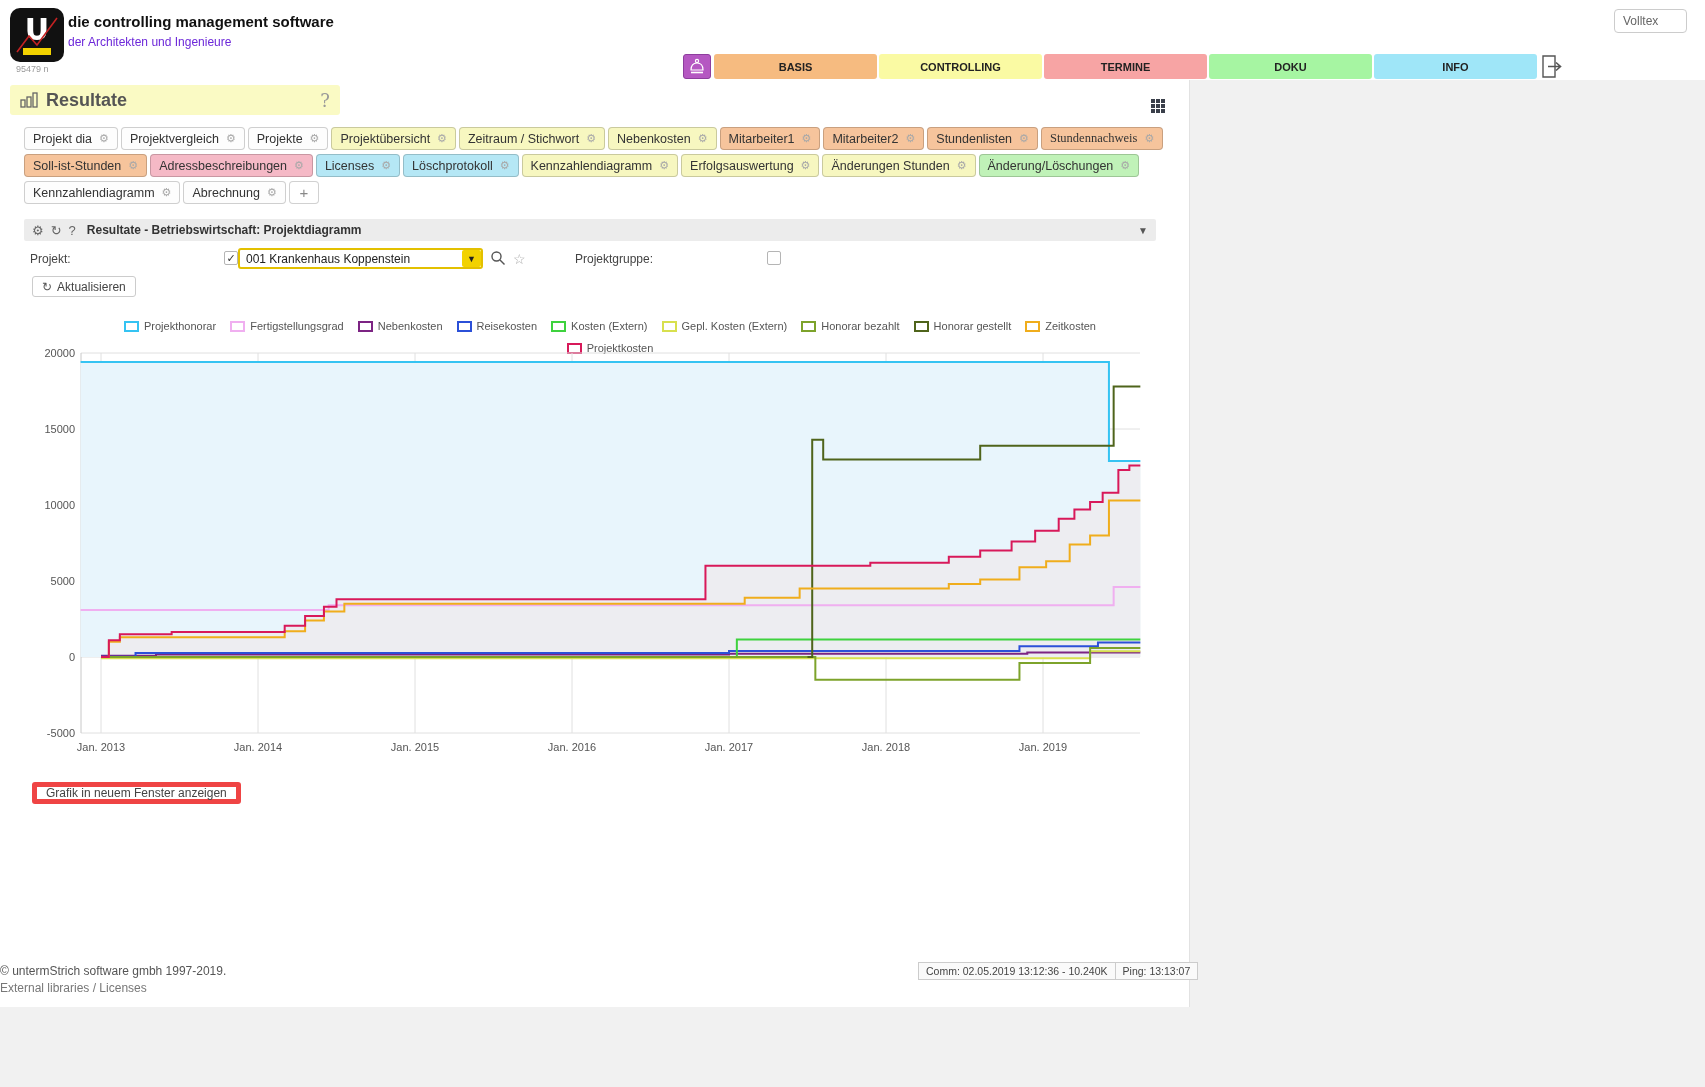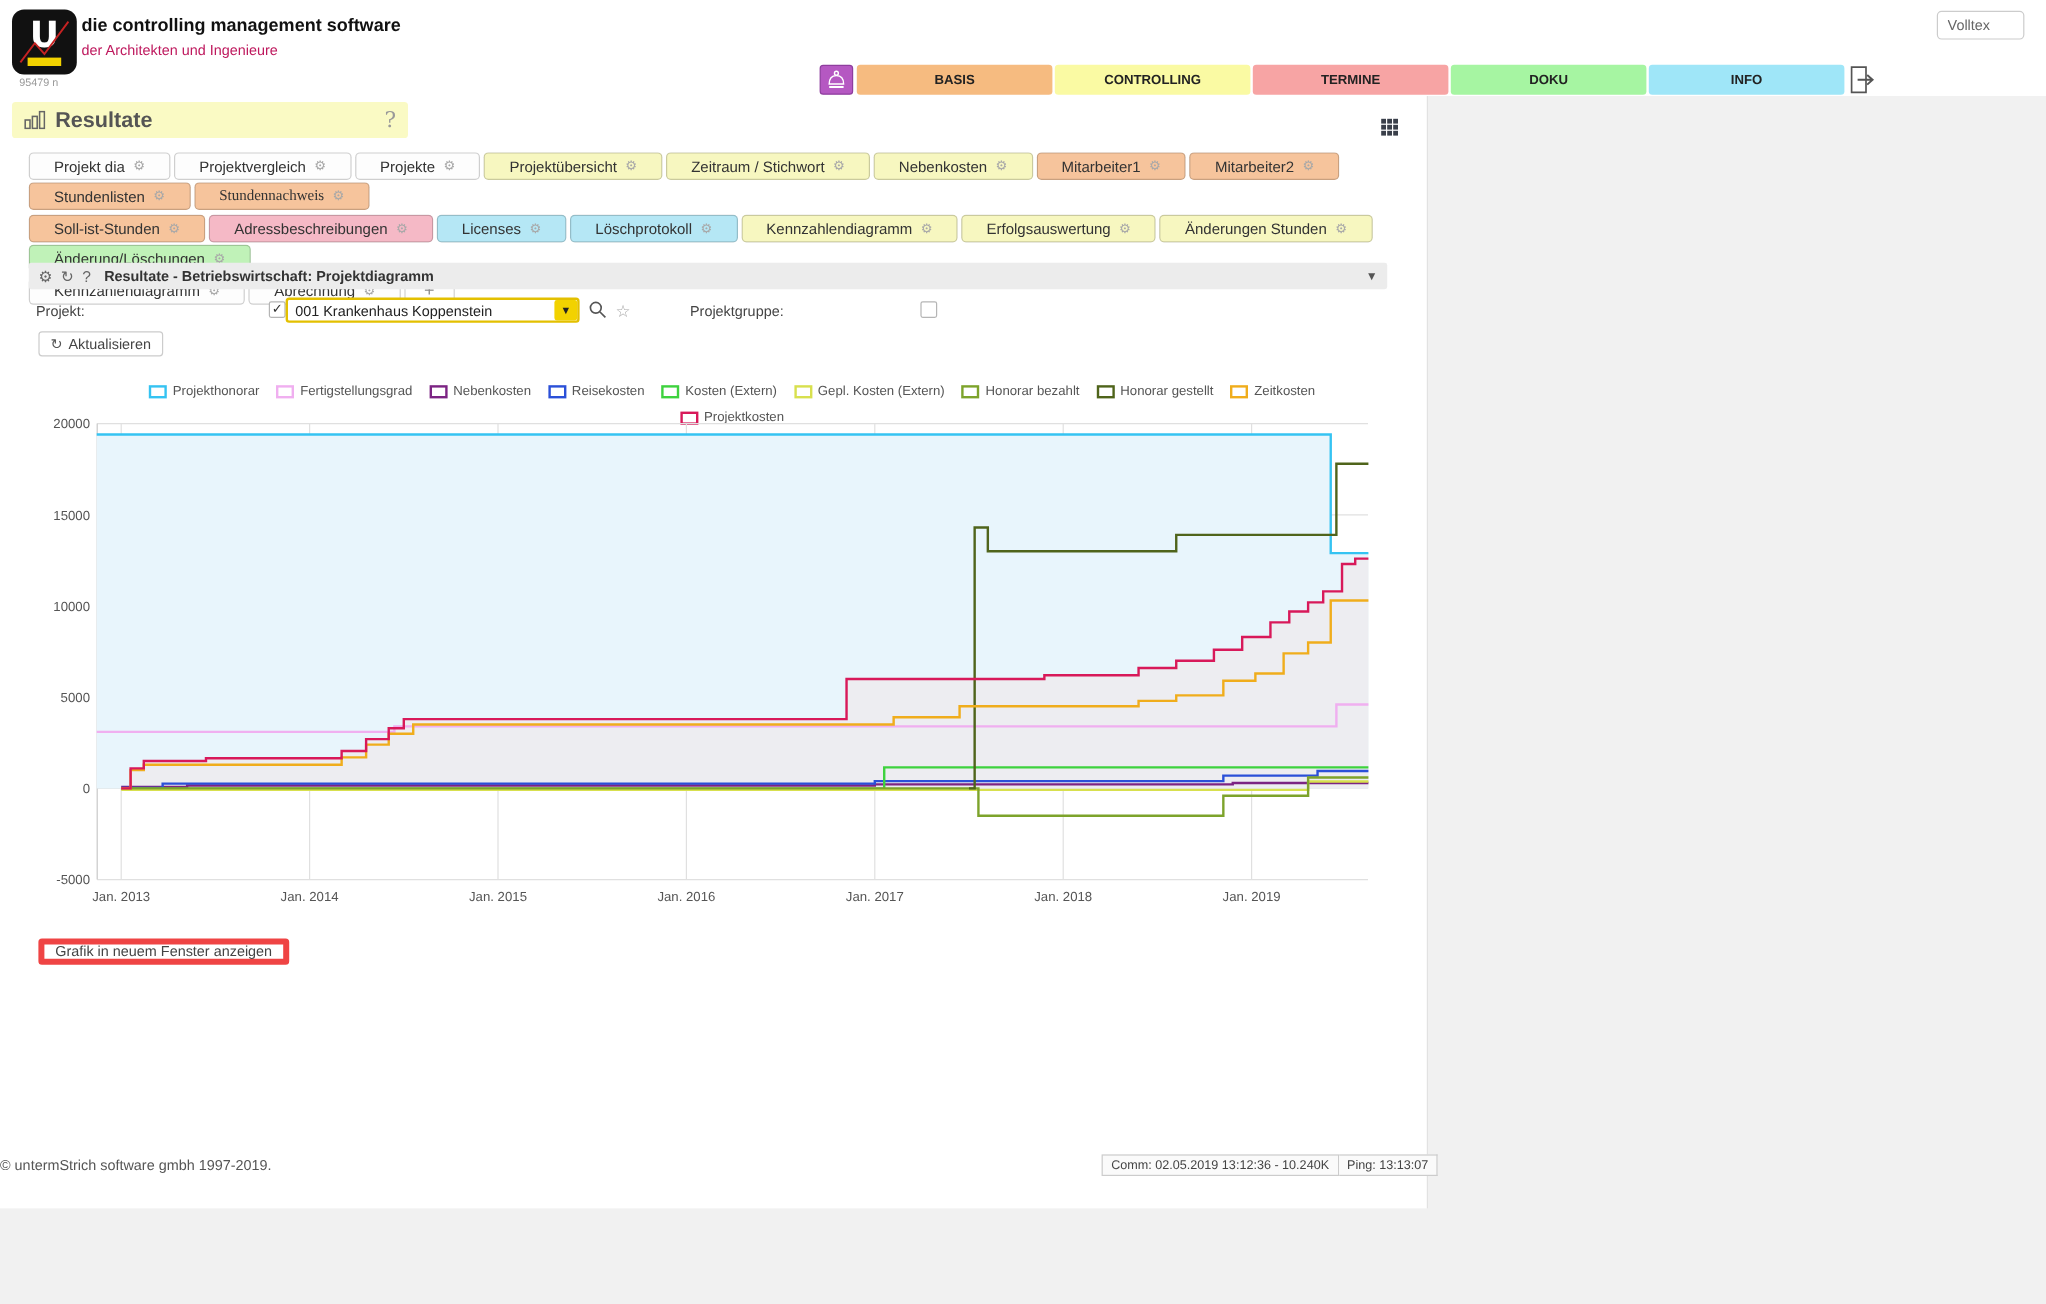--- a/index.html
+++ b/index.html
@@ -6,42 +6,42 @@
   html,body { font-family:"Liberation Sans", sans-serif; }
   .page { position:relative; width:1705px; height:1087px; background:#f1f1f1; overflow:hidden; }
 
   
   .header { position:absolute; top:0; left:0; width:1705px; height:80px; background:#ffffff; }
   .logo { position:absolute; top:8px; left:10px; width:54px; height:54px; background:#111; border-radius:10px; }
   .logo .u { position:absolute; top:4px; left:0; width:100%; text-align:center; color:#fff; font-size:30px; font-weight:bold; font-family:"DejaVu Sans", sans-serif; }
   .logo .bar { position:absolute; left:13px; bottom:7px; width:28px; height:7px; background:#f2d200; }
   .logo svg { position:absolute; top:0; left:0; }
   .app-title { position:absolute; top:13px; left:68px; font-size:15px; font-weight:bold; color:#111; }
-  .app-subtitle { position:absolute; top:35px; left:68px; font-size:12px; color:#be185d; }
+  .app-subtitle { position:absolute; top:35px; left:68px; font-size:12px; color:#6d28d9; }
   .version { position:absolute; top:64px; left:16px; font-size:9px; color:#999; }
   .fulltext { position:absolute; top:9px; right:18px; width:73px; height:24px; border:1px solid #ccc; border-radius:4px; font-size:12px; color:#666; padding:0 8px; background:#fff; font-family:"Liberation Sans",sans-serif; }
 
   .nav { position:absolute; top:54px; left:683px; height:25px; display:flex; align-items:stretch; }
   .nav-lamp { width:28px; height:25px; background:#b558c2; border:1px solid #8e3d9e; border-radius:3px; margin-right:3px; display:flex; align-items:center; justify-content:center; cursor:pointer; }
   .nav-tab { width:163px; margin-right:2px; border-radius:3px; display:flex; align-items:center; justify-content:center; font-size:11px; font-weight:bold; color:#222; cursor:pointer; }
   .exit-btn { position:absolute; top:54px; left:1540px; cursor:pointer; }
 
   
   .content { position:absolute; top:80px; left:0; width:1190px; height:927px; background:#ffffff; border-right:1px solid #e2e2e2; }
 
   .section-header { position:absolute; top:5px; left:10px; width:330px; height:30px; background:#fafac4; border-radius:3px; display:flex; align-items:center; padding:0 10px; }
   .section-title { font-size:18px; font-weight:bold; color:#555; margin-left:8px; }
   .section-help { margin-left:auto; font-size:18px; color:#999; font-family:"DejaVu Serif", serif; }
   .grid-icon { position:absolute; top:19px; left:1151px; width:15px; height:15px; display:grid; grid-template-columns:repeat(3,4px); grid-template-rows:repeat(3,4px); gap:1px; cursor:pointer; }
   .grid-icon i { background:#3a3f4a; }
 
   
   .chips { position:absolute; top:46px; left:24px; width:1145px; }
   .chip-row { display:flex; flex-wrap:wrap; margin-bottom:2px; }
-  .chip { display:inline-flex; align-items:center; height:23px; padding:0 20px; margin:1px 3px 1px 0; border:1px solid rgba(0,0,0,0.18); border-radius:4px; font-size:12.5px; color:#333; cursor:pointer; white-space:nowrap; }
+  .chip { display:inline-flex; align-items:center; height:23px; padding:0 8px; margin:1px 3px 1px 0; border:1px solid rgba(0,0,0,0.18); border-radius:4px; font-size:12.5px; color:#333; cursor:pointer; white-space:nowrap; }
   .chip .gear { margin-left:7px; color:#a8a8a8; font-size:11px; }
   .chip-add { width:30px; justify-content:center; color:#888; font-size:15px; background:#fff; }
 
   
   .toolbar { position:absolute; top:139px; left:24px; width:1132px; height:22px; background:#ececec; border-radius:2px; display:flex; align-items:center; padding:0 8px; font-size:12px; color:#444; }
   .toolbar .ticon { margin-right:7px; color:#666; font-size:13px; cursor:pointer; }
   .toolbar-title { font-weight:bold; color:#333; margin-left:4px; }
   .toolbar-caret { margin-left:auto; color:#555; font-size:10px; cursor:pointer; }
 
   
@@ -352,20 +352,21 @@
         <path d="M 101 311 L 108.84999999999286 311 L 108.84999999999286 295.8 L 119.83999999998287 295.8 L 119.83999999998287 291.24 L 284.6900000000114 291.24 L 284.6900000000114 285.16 L 305.09999999999286 285.16 L 305.09999999999286 274.52 L 323.9400000000114 274.52 L 323.9400000000114 265.4 L 344.34999999999286 265.4 L 344.34999999999286 257.8 L 744.6999999999857 257.8 L 744.6999999999857 251.72 L 799.6500000000071 251.72 L 799.6500000000071 242.6 L 948.8000000000143 242.6 L 948.8000000000143 238.04 L 980.1999999999857 238.04 L 980.1999999999857 233.48 L 1019.4499999999857 233.48 L 1019.4499999999857 221.32 L 1046.1399999999971 221.32 L 1046.1399999999971 215.24 L 1069.6900000000114 215.24 L 1069.6900000000114 198.52 L 1090.0999999999929 198.52 L 1090.0999999999929 189.4 L 1108.9400000000114 189.4 L 1108.9400000000114 154.44 L 1140.3399999999829 154.44" fill="none" stroke="#f0ad1c" stroke-width="2"></path>
         <path d="M 101 311 L 108.84999999999286 311 L 108.84999999999286 294.28 L 119.83999999998287 294.28 L 119.83999999998287 288.2 L 171.65000000000714 288.2 L 171.65000000000714 285.92 L 284.6900000000114 285.92 L 284.6900000000114 279.84 L 305.09999999999286 279.84 L 305.09999999999286 269.96 L 323.9400000000114 269.96 L 323.9400000000114 260.84000000000003 L 336.5 260.84000000000003 L 336.5 253.24 L 705.4499999999857 253.24 L 705.4499999999857 219.8 L 870.3000000000143 219.8 L 870.3000000000143 216.76 L 948.8000000000143 216.76 L 948.8000000000143 210.68 L 980.1999999999857 210.68 L 980.1999999999857 204.6 L 1011.5999999999929 204.6 L 1011.5999999999929 195.48 L 1035.1500000000071 195.48 L 1035.1500000000071 184.84 L 1058.6999999999857 184.84 L 1058.6999999999857 172.68 L 1074.4000000000071 172.68 L 1074.4000000000071 163.56 L 1090.0999999999929 163.56 L 1090.0999999999929 155.96 L 1102.6600000000171 155.96 L 1102.6600000000171 146.84 L 1118.3600000000029 146.84 L 1118.3600000000029 124.04 L 1129.3499999999929 124.04 L 1129.3499999999929 119.48 L 1140.3399999999829 119.48" fill="none" stroke="#d8195a" stroke-width="2"></path>
       </svg>
 
     <div class="graph-btn">
       <span>Grafik in neuem Fenster anzeigen</span>
     </div>
 
     <div class="footer-center">
       <div>© untermStrich software gmbh 1997-2019.</div>
+      <div class="footer-libs">External libraries / Licenses</div>
     </div>
     <div class="footer-boxes">
       <span class="fbox">Comm: 02.05.2019 13:12:36 - 10.240K</span>
       <span class="fbox">Ping: 13:13:07</span>
     </div>
 
   </div>
 </div>
 
 </body></html>

